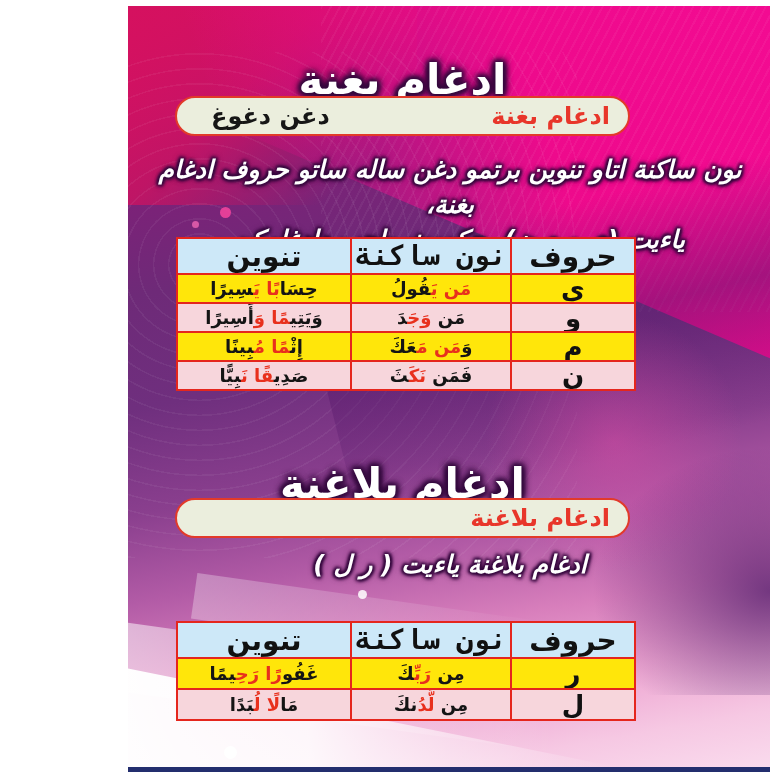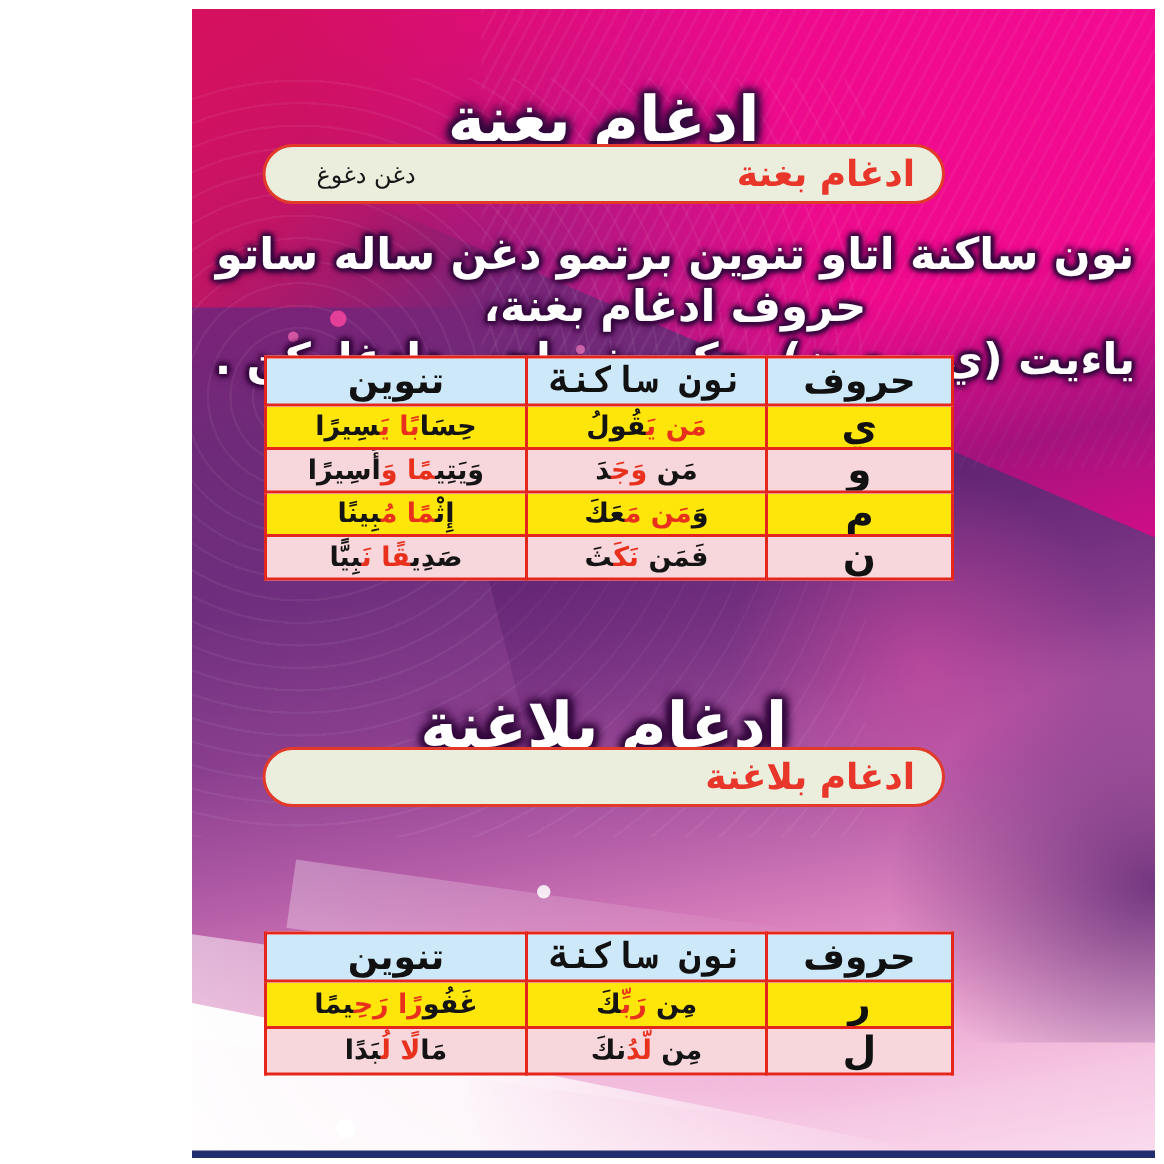--- a/index.html
+++ b/index.html
@@ -48,33 +48,33 @@
     color:#ffffff;font-weight:bold;font-size:42px;line-height:1.15;direction:rtl;
     text-shadow:0 0 5px #340a3e,0 0 10px #340a3e,2px 3px 5px #340a3e,-2px -2px 5px #340a3e,3px -2px 6px #340a3e,-3px 2px 6px #340a3e;}
   .t1{top:22px;} .t2{top:426px;}
   .pill{
     position:absolute;left:47px;width:455px;height:40px;box-sizing:border-box;
     background:var(--pill-bg);border:2.5px solid var(--pill-border);border-radius:22px;
     display:flex;align-items:center;justify-content:space-between;direction:rtl;
     padding-right:18px;padding-left:34px;}
   .p1{top:90px;} .p2{top:492px;}
   .pill-ar{color:var(--pill-red);font-weight:bold;font-size:24px;}
-  .pill-jawi{color:#161616;font-weight:normal;font-size:16px;}
+  .pill-jawi{color:#161616;font-weight:bold;font-size:24px;}
   .desc{
     position:absolute;left:8px;width:628px;text-align:center;direction:rtl;
-    color:#ffffff;font-weight:bold;font-size:29px;line-height:35px;
-    text-shadow:0 0 4px #37093f,0 0 7px #37093f,1px 2px 3px #37093f,-1px -2px 3px #37093f,2px -1px 3px #37093f,-2px 1px 3px #37093f;}
+    color:#ffffff;font-weight:bold;font-size:25px;line-height:35px;
+    text-shadow:0 0 4px #37093f,0 0 7px #37093f,1px 2px 3px #37093f,-1px -2px 3px #37093f,2px -1px 3px #37093f,-2px 1px 3px #37093f;font-style:italic;}
   .d1{top:146px;} .d2{top:542px;line-height:33px;}
 
   .rule-table{
     position:absolute;left:48px;width:452px;border-collapse:collapse;table-layout:fixed;
     direction:rtl;background:#ffffff;}
   .tbl1{top:231px;} .tbl2{top:615px;}
   .rule-table th,.rule-table td{border:2px solid var(--accent-red);text-align:center;vertical-align:middle;padding:0;overflow:hidden;}
-  .rule-table th{background:var(--header-blue);color:#111111;font-weight:bold;font-size:24px;height:26px;}
+  .rule-table th{background:var(--header-blue);color:#111111;font-weight:bold;font-size:28px;height:26px;}
   .rule-table th:nth-child(1){width:122px;}
   .rule-table th:nth-child(2){width:158px;font-family:Liberation Mono, monospace;}
   .rule-table th:nth-child(3){width:172px;}
   .tbl1 td{height:27px;} .tbl2 td{height:29px;}
   .letter{font-size:26px;font-weight:bold;color:#111111;line-height:1;}
   .example{font-size:18px;font-weight:bold;line-height:1;margin-left:32px;}
   .row-yellow{background:var(--row-yellow);}
   .row-pink{background:var(--row-pink);}
   .seg-red{color:var(--cell-red);}
   .seg-black{color:var(--cell-black);}
@@ -148,20 +148,21 @@
           </tbody>
         </table>
     </section>
 
     <section>
       <h1 class="title t2">ادغام بلاغنة</h1>
       <div class="pill p2">
         <span class="pill-ar">ادغام بلاغنة</span>
       </div>
       <div class="desc d2">
+        <div>ادغام بلاغنة ياءيت ( ر ل )</div>
       </div>
       <table class="rule-table tbl2" dir="rtl">
           <thead>
             <tr>
               <th>حروف</th>
               <th>نون ساكنة</th>
               <th>تنوين</th>
             </tr>
           </thead>
           <tbody>

